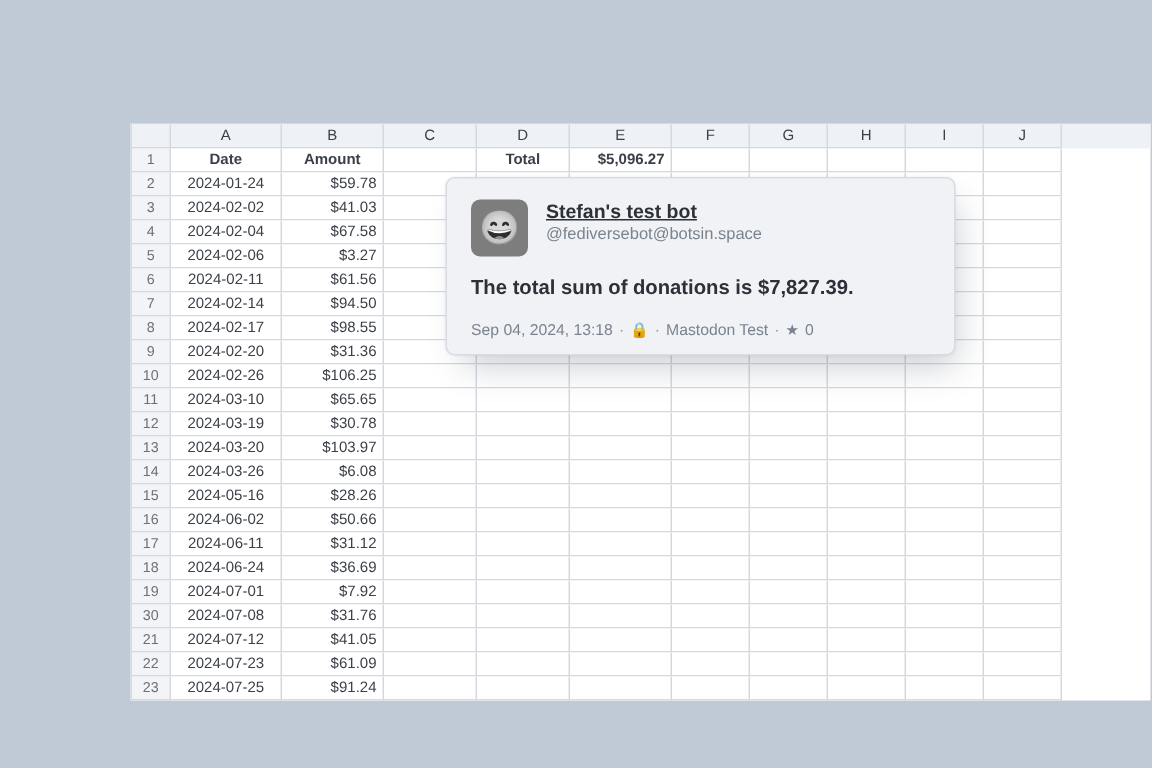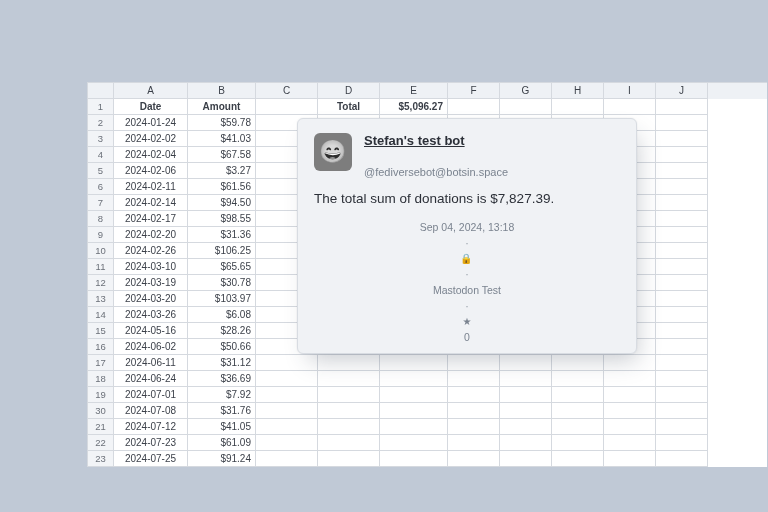--- a/index.html
+++ b/index.html
@@ -66,23 +66,23 @@
     box-shadow:6px 12px 22px -6px rgba(40,50,70,.25),0 0 0 1px rgba(0,0,0,.02);
     color:#2f333a;
   }
   .card-head{display:flex;align-items:flex-start;gap:12px;margin-bottom:12px;}
   .avatar{
     width:38px;height:38px;border-radius:6px;background:#777e89;
     display:flex;align-items:center;justify-content:center;
     font-size:22px;filter:grayscale(1);
   }
   .who .name{font-weight:700;font-size:13px;text-decoration:underline;color:#2c3038;}
-  .who .handle{font-size:11px;color:var(--muted);margin-top:18px;}
-  .card-body{font-size:13.5px;line-height:1.4;margin:4px 0 12px 0;color:#2c3038;}
-  .card-meta{font-size:10.5px;color:var(--muted);display:flex;align-items:center;gap:4px;flex-direction:column;}
+  .who .handle{font-size:11px;color:var(--muted);margin-top:2px;}
+  .card-body{font-size:13.5px;line-height:1.4;margin:4px 0 12px 0;color:#2c3038;font-weight:bold;}
+  .card-meta{font-size:10.5px;color:var(--muted);display:flex;align-items:center;gap:4px;}
   .meta-sep{opacity:.8;}
   .lock{font-size:10px;}
   .star{font-size:10px;}
 </style>
 </head>
 <body>
 
 <div class="sheet">
 
   <div class="row hdr">

